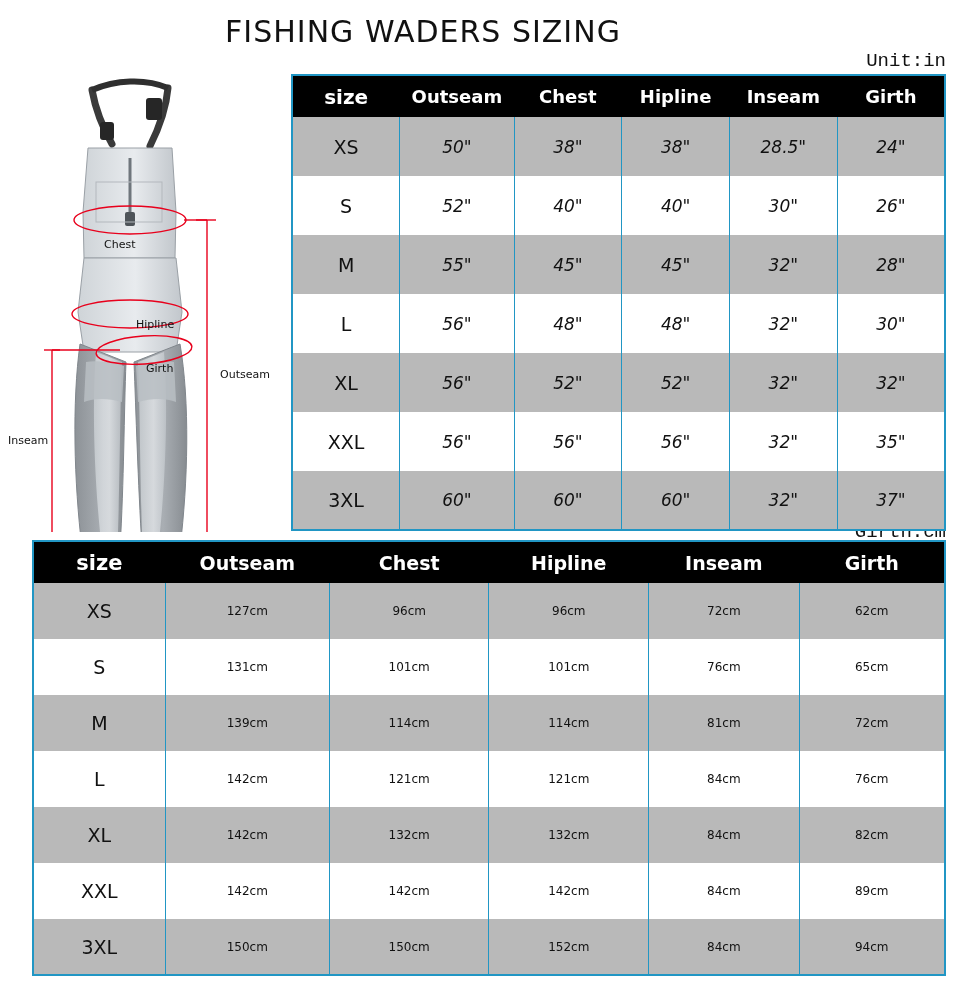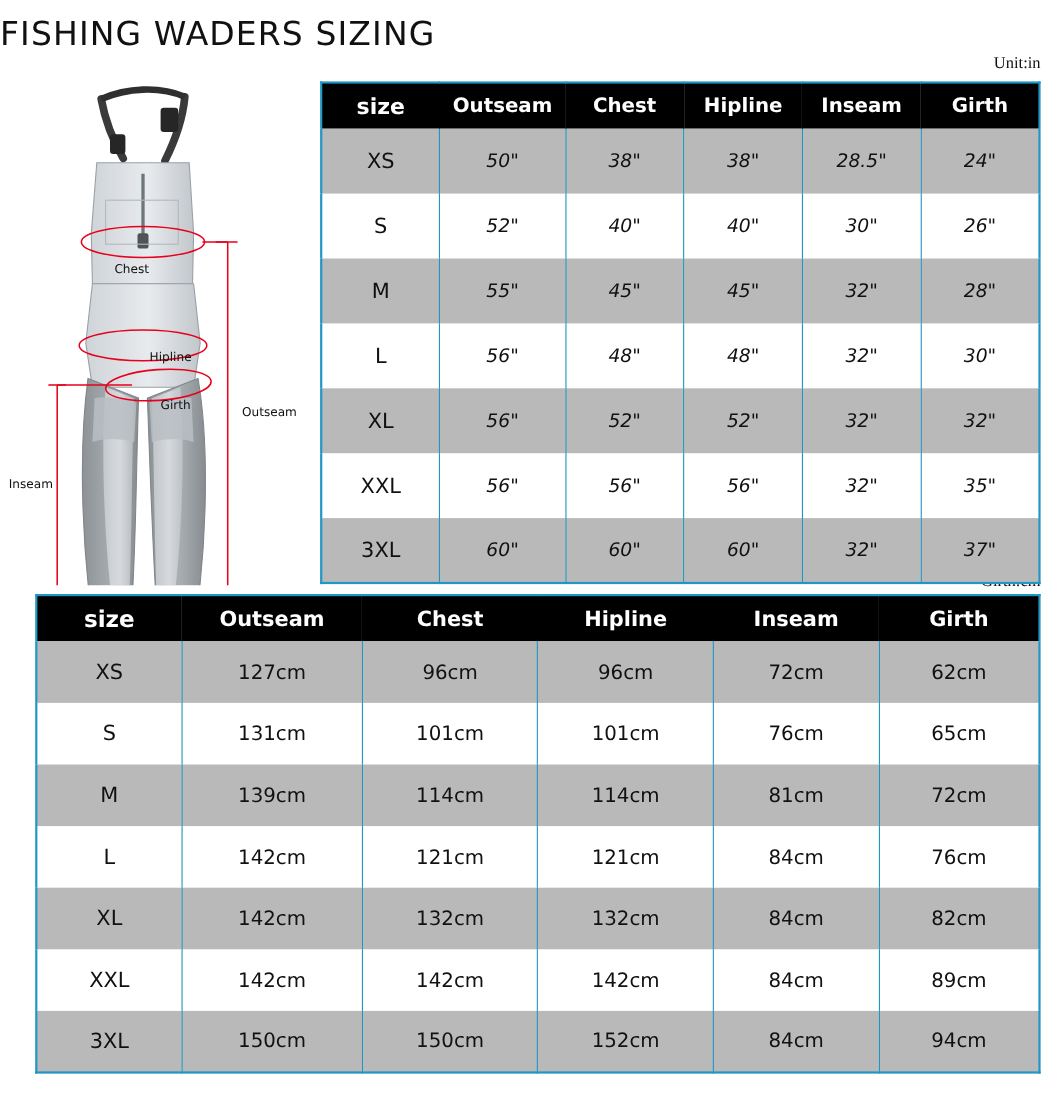--- a/index.html
+++ b/index.html
@@ -8,33 +8,33 @@
     width: 960px; height: 1000px;
     background: #ffffff;
     font-family: "DejaVu Sans", sans-serif;
     overflow: hidden;
   }
   .page { position: relative; width: 960px; height: 1000px; }
 
   .title {
     position: absolute;
     top: 14px; left: 0; width: 846px;
-    text-align: left;
+    text-align: center;
     font-size: 30px;
     letter-spacing: 1px;
     color: #111;
     font-family: "DejaVu Sans", sans-serif;
   }
 
   .unit-label {
     position: absolute;
     right: 14px;
-    font-size: 15px;
+    font-size: 19px;
     color: #111;
-    font-family: Liberation Serif, serif;
+    font-family: Liberation Mono, monospace;
   }
   .unit-in { top: 50px; }
   .unit-cm { top: 521px; }
 
   
   .illus {
     position: absolute;
     left: 0; top: 62px;
     width: 290px; height: 470px;
   }
@@ -77,21 +77,21 @@
     position: absolute;
     left: 32px; top: 540px;
     width: 914px;
   }
   .tbl-cm table { width: 100%; border: 2px solid #2196c4; }
   .tbl-cm th, .tbl-cm td {
     border-left: 1px solid #2196c4;
     border-right: 1px solid #2196c4;
     text-align: center;
     height: 56px;
-    font-size: 18px;
+    font-size: 12px;
     color: #111;
     font-family: "DejaVu Sans", sans-serif;
   }
   .tbl-cm thead th {
     background: #000;
     color: #fff;
     height: 42px;
     font-size: 19px;
     border-left: 1px solid #000;
     border-right: 1px solid #000;

